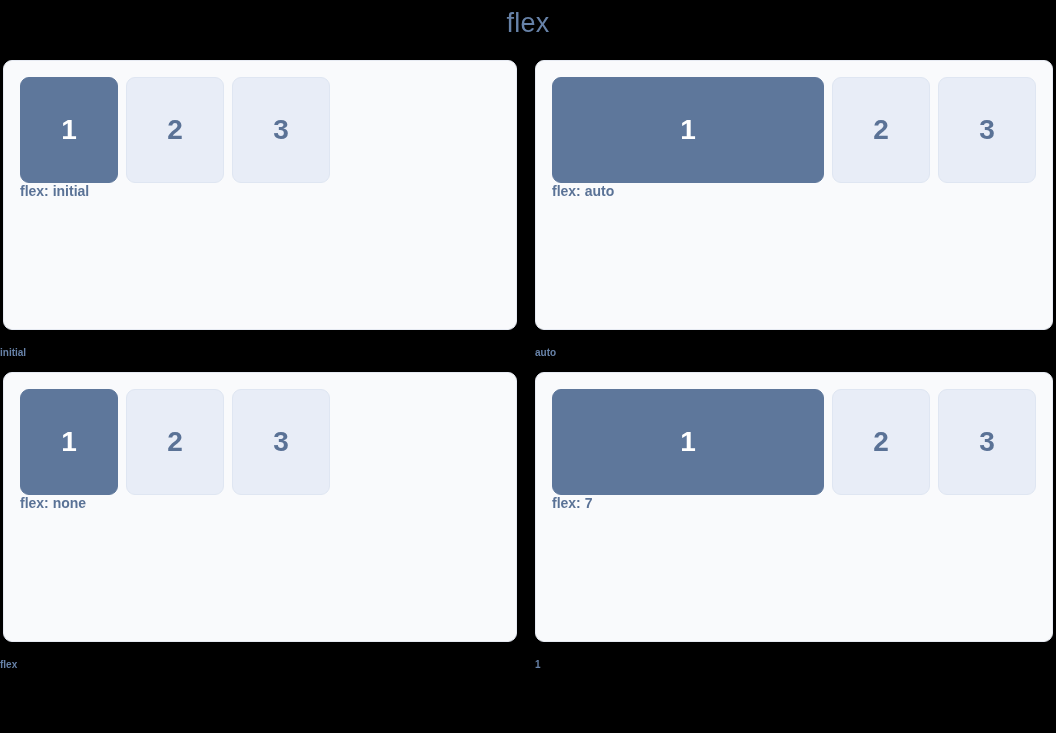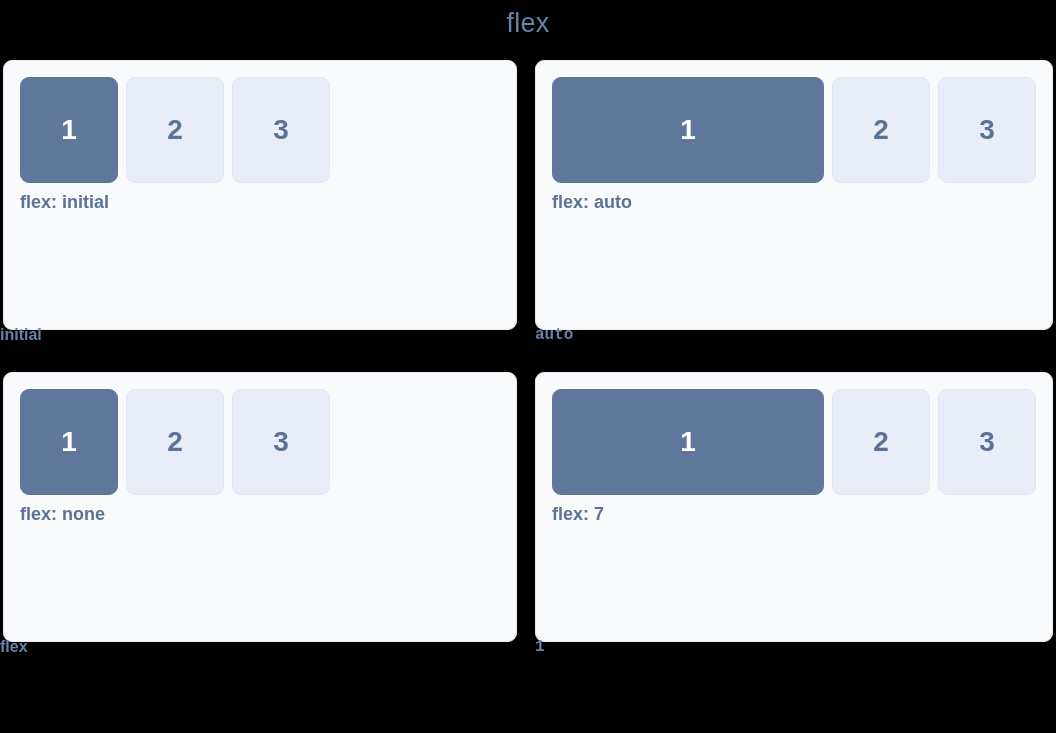--- a/index.html
+++ b/index.html
@@ -93,36 +93,35 @@
     color: #5a7296;
     border: 1px solid #dfe6f2;
   }
 
   
   .box.basis    { width: 98px; flex: 0 1 auto; }
   .box.fixed    { width: 98px; flex: 0 0 98px; }
   .box.grow     { flex: 1 1 auto; min-width: 98px; }
 
   .flex-label {
-    margin-top: 9px;
-    font-size: 18px;
+    font-size: 14px;
     font-weight: bold;
     color: #5a7296;
   }
 
   
   .caption {
     position: absolute;
-    bottom: 16px;
-    font-size: 16px;
+    bottom: 2px;
+    font-size: 10px;
     font-weight: bold;
     color: #6782a8;
   }
   .cell.left  .caption { left: 0px; }
-  .cell.right .caption { left: 0px; font-family: Liberation Mono, monospace; }
+  .cell.right .caption { left: 0px; }
 </style>
 </head>
 <body>
 
 <h1 class="page-title">flex</h1>
 
 <div class="grid">
 
   <div class="cell left">
     <div class="panel">

